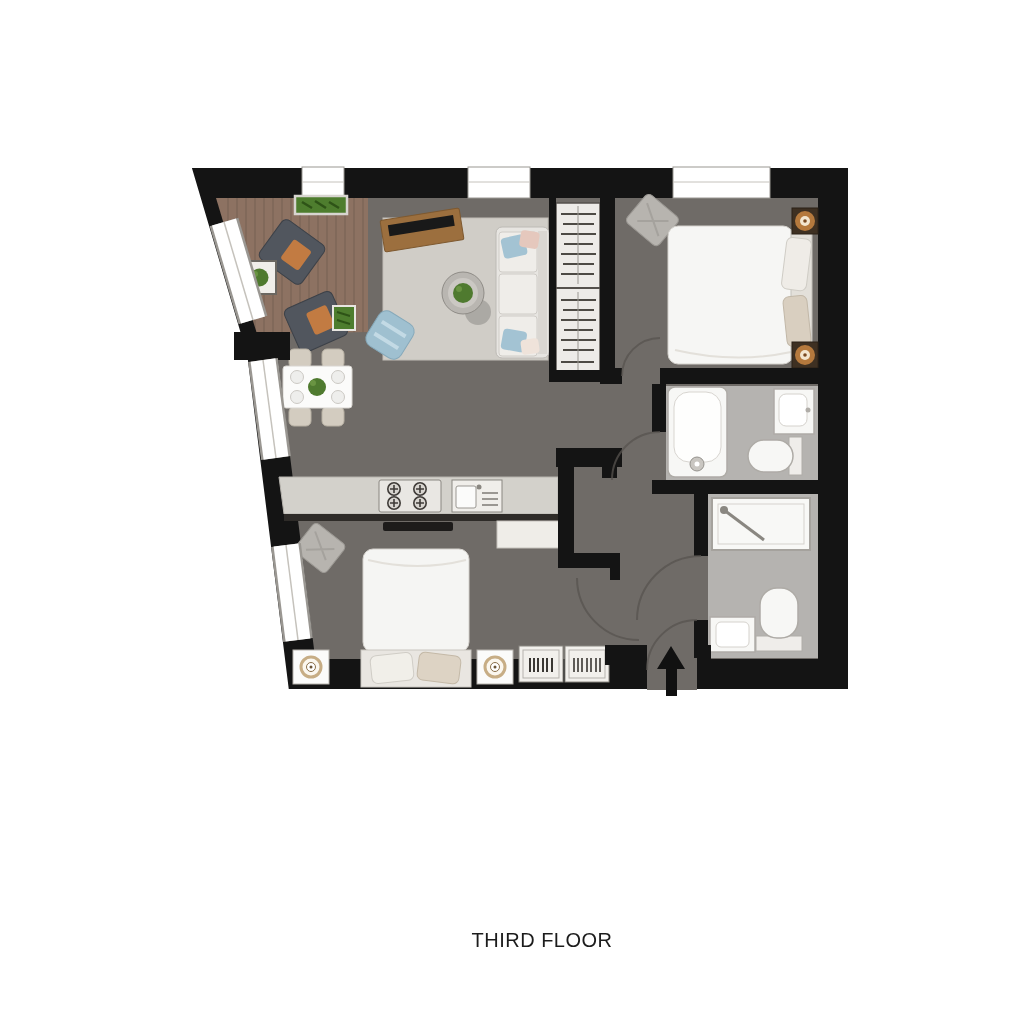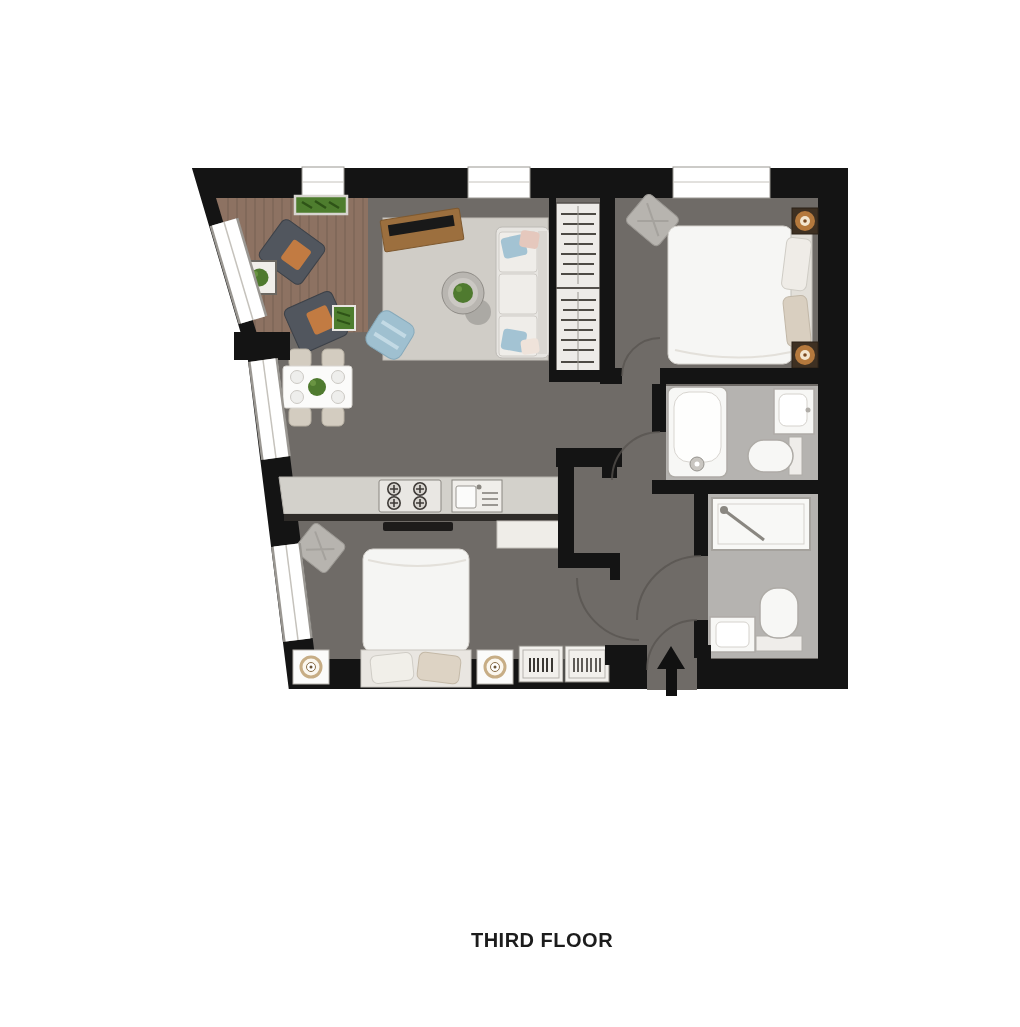--- a/index.html
+++ b/index.html
@@ -6,21 +6,21 @@
     --wall:#141414; --floor_dark:#6f6b67; --deck:#8d7262; --rug:#d0cdc7;
     --counter:#d3d1cb; --bath_floor:#b5b3b0; --fixture_white:#f7f7f5;
     --lamp_amber:#b5793d; --cushion_orange:#c27b42; --pouf_blue:#9fc0d0;
     --plant_green:#4f7a2f; --arc:#57534f;
   }
   html,body{margin:0;padding:0;background:#ffffff;}
   .canvas{position:relative;width:1020px;height:1027px;background:#ffffff;overflow:hidden;
           font-family:"Liberation Sans", sans-serif;}
   .plan-svg{position:absolute;left:0;top:0;}
   .floor-title{position:absolute;left:542px;top:929px;transform:translateX(-50%);
-    font-size:20px;font-weight:700;letter-spacing:0.5px;color:#1c1c1c;white-space:nowrap;}
+    font-size:20px;font-weight:400;letter-spacing:0.5px;color:#1c1c1c;white-space:nowrap;}
   .wall{fill:var(--wall);}
   .floor{fill:var(--floor_dark);}
   .bathfloor{fill:var(--bath_floor);}
   .fix{fill:var(--fixture_white);stroke:#aeaba6;stroke-width:1.5;}
   .arc{fill:none;stroke:var(--arc);stroke-width:2;opacity:.75;}
   .grain{stroke:rgba(0,0,0,.16);stroke-width:1;}
 </style>
 </head>
 <body>
 

